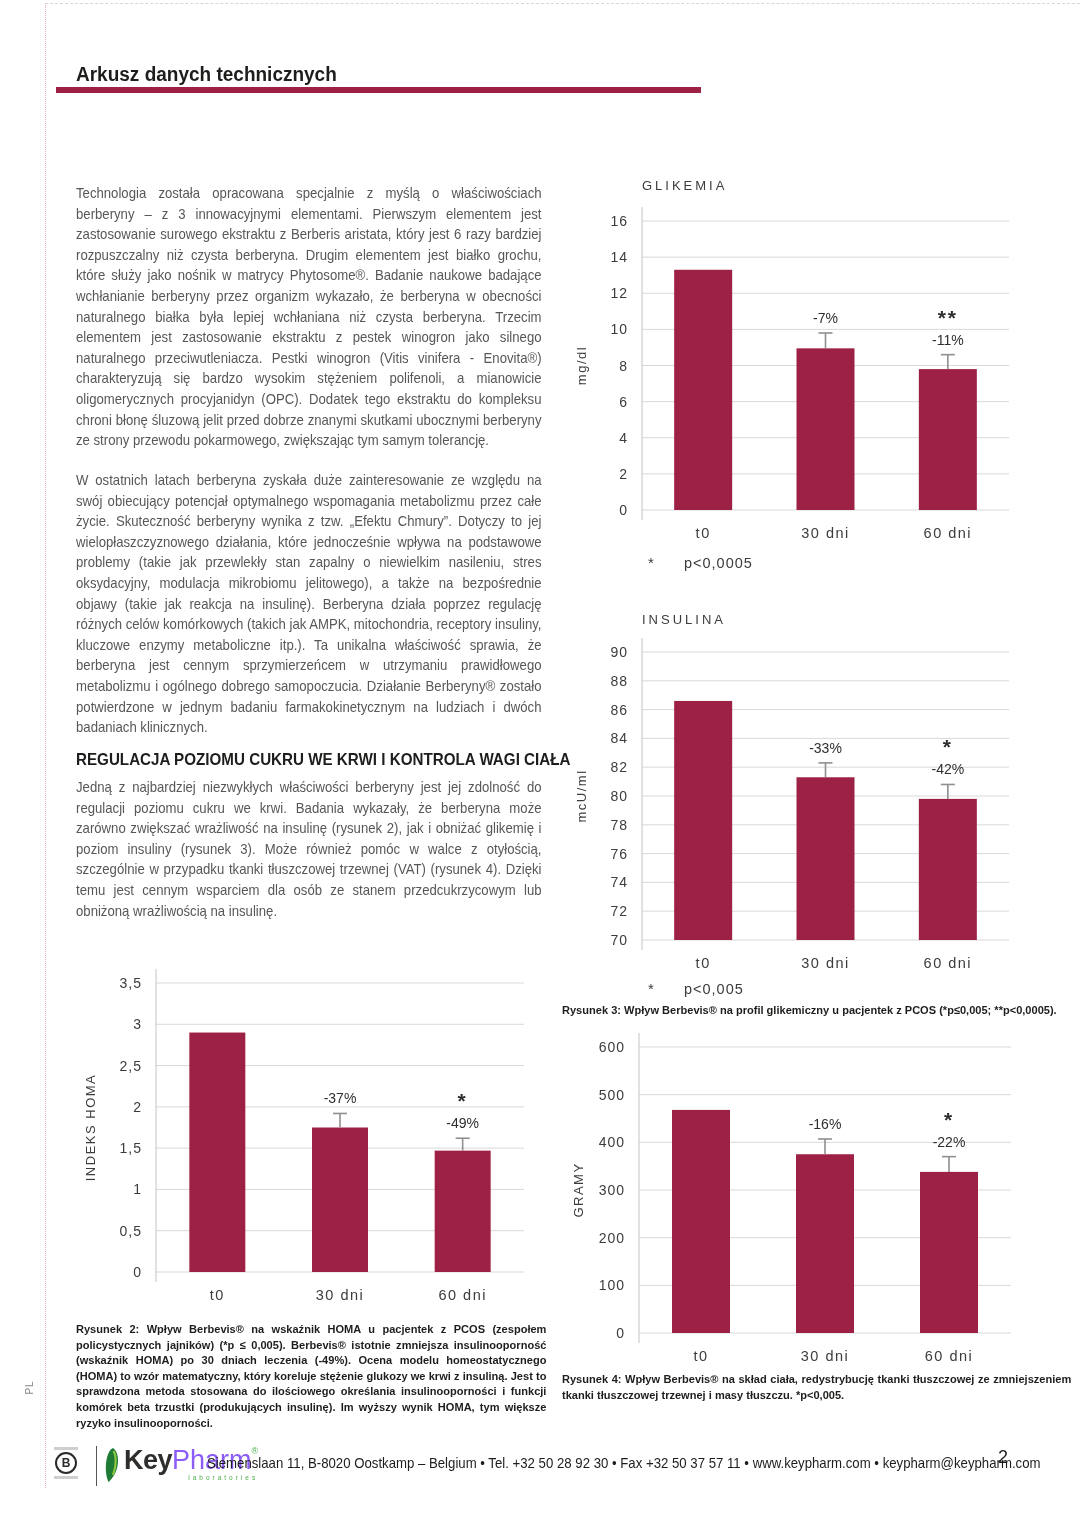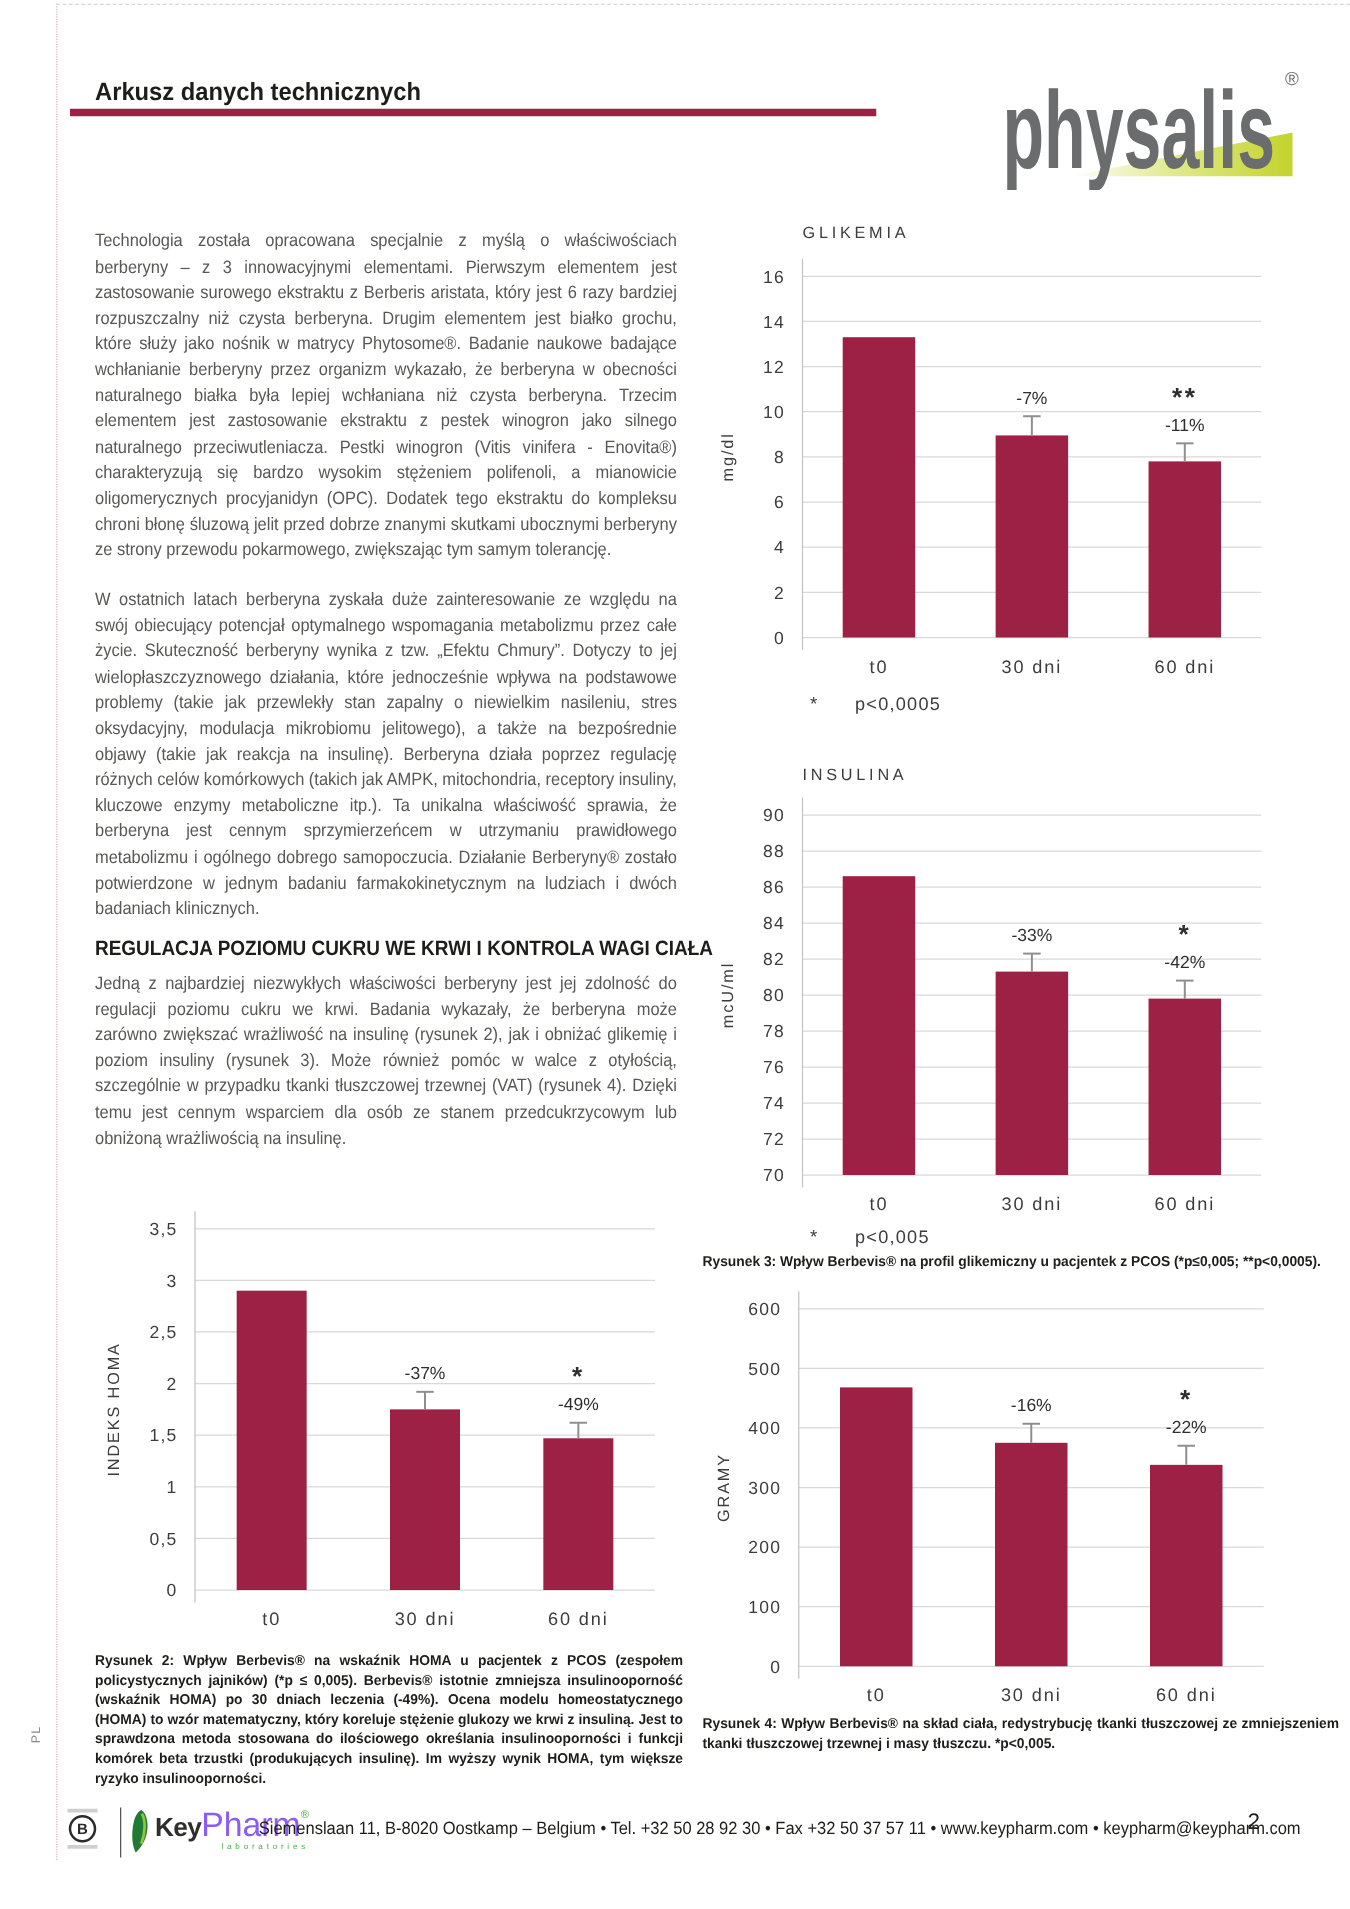--- a/index.html
+++ b/index.html
@@ -62,54 +62,40 @@
   
   .bcorp{position:absolute;left:54px;top:1447px;display:flex;flex-direction:column;
          align-items:center;gap:2px;}
   .bcorp-line{width:24px;height:3px;background:#cfcfcf;}
   .bcorp-circle{width:22px;height:22px;border:2px solid #2b2b2b;border-radius:50%;
          display:flex;align-items:center;justify-content:center;font-size:12px;
          font-weight:bold;color:#2b2b2b;box-sizing:border-box;}
   .footer-divider{position:absolute;left:96px;top:1446px;width:1px;height:40px;background:#555;}
   .kp{position:absolute;left:105px;top:1447px;display:flex;align-items:flex-start;gap:3px;}
   .kp-text{line-height:1;}
-  .kp-key{font-size:21px;font-weight:bold;color:#2f2e2d;letter-spacing:-0.5px;}
+  .kp-key{font-size:27px;font-weight:bold;color:#2f2e2d;letter-spacing:-0.5px;}
   .kp-pharm{font-size:27px;color:#8b5cf6;}
   .kp-reg{font-size:9px;color:#4aae49;vertical-align:top;}
   .kp-sub{font-size:6.5px;color:#4aae49;letter-spacing:3px;text-align:right;margin-top:1px;}
   .footer-text{position:absolute;left:207px;top:1455px;width:860px;font-size:14.2px;
                color:#1d1d1b;transform:scaleX(0.93);transform-origin:0 0;white-space:nowrap;}
   .page-num{position:absolute;left:998px;top:1447px;font-size:18px;color:#1d1d1b;}
 </style>
 </head>
 <body>
 
 <div class="page">
 
   <div class="crop-v"></div>
   <div class="crop-h"></div>
   <div class="pl-label">PL</div>
 
   <h1 class="doc-title">Arkusz danych technicznych</h1>
   <div class="title-rule"></div>
 
-  <div class="physalis-logo">
-    <svg viewBox="0 0 250 110" width="250" height="110">
-      <defs>
-        <linearGradient id="pg" x1="0" y1="0" x2="1" y2="0">
-          <stop offset="0" stop-color="#ffffff"></stop>
-          <stop offset="0.45" stop-color="#e2ea8f"></stop>
-          <stop offset="1" stop-color="#c3d32b"></stop>
-        </linearGradient>
-      </defs>
-      <polygon points="56,99 234,64 234,99" fill="url(#pg)"></polygon>
-      <text class="physalis-word" x="2" y="92" font-size="88" textLength="218" lengthAdjust="spacingAndGlyphs">physalis</text>
-      <text x="228" y="26" font-size="15" fill="#6b6c6e">®</text>
-    </svg>
-  </div>
 
   <p class="body-copy" id="para1">Technologia została opracowana specjalnie z myślą o właściwościach berberyny – z 3 innowacyjnymi elementami. Pierwszym elementem jest zastosowanie surowego ekstraktu z Berberis aristata, który jest 6 razy bardziej rozpuszczalny niż czysta berberyna. Drugim elementem jest białko grochu, które służy jako nośnik w matrycy Phytosome®. Badanie naukowe badające wchłanianie berberyny przez organizm wykazało, że berberyna w obecności naturalnego białka była lepiej wchłaniana niż czysta berberyna. Trzecim elementem jest zastosowanie ekstraktu z pestek winogron jako silnego naturalnego przeciwutleniacza. Pestki winogron (Vitis vinifera - Enovita®) charakteryzują się bardzo wysokim stężeniem polifenoli, a mianowicie oligomerycznych procyjanidyn (OPC). Dodatek tego ekstraktu do kompleksu chroni błonę śluzową jelit przed dobrze znanymi skutkami ubocznymi berberyny ze strony przewodu pokarmowego, zwiększając tym samym tolerancję.</p>
   <p class="body-copy" id="para2">W ostatnich latach berberyna zyskała duże zainteresowanie ze względu na swój obiecujący potencjał optymalnego wspomagania metabolizmu przez całe życie. Skuteczność berberyny wynika z tzw. „Efektu Chmury”. Dotyczy to jej wielopłaszczyznowego działania, które jednocześnie wpływa na podstawowe problemy (takie jak przewlekły stan zapalny o niewielkim nasileniu, stres oksydacyjny, modulacja mikrobiomu jelitowego), a także na bezpośrednie objawy (takie jak reakcja na insulinę). Berberyna działa poprzez regulację różnych celów komórkowych (takich jak AMPK, mitochondria, receptory insuliny, kluczowe enzymy metaboliczne itp.). Ta unikalna właściwość sprawia, że berberyna jest cennym sprzymierzeńcem w utrzymaniu prawidłowego metabolizmu i ogólnego dobrego samopoczucia. Działanie Berberyny® zostało potwierdzone w jednym badaniu farmakokinetycznym na ludziach i dwóch badaniach klinicznych.</p>
   <h2 class="section-heading">REGULACJA POZIOMU CUKRU WE KRWI I KONTROLA WAGI CIAŁA</h2>
   <p class="body-copy" id="para3">Jedną z najbardziej niezwykłych właściwości berberyny jest jej zdolność do regulacji poziomu cukru we krwi. Badania wykazały, że berberyna może zarówno zwiększać wrażliwość na insulinę (rysunek 2), jak i obniżać glikemię i poziom insuliny (rysunek 3). Może również pomóc w walce z otyłością, szczególnie w przypadku tkanki tłuszczowej trzewnej (VAT) (rysunek 4). Dzięki temu jest cennym wsparciem dla osób ze stanem przedcukrzycowym lub obniżoną wrażliwością na insulinę.</p>
 
   <div class="chart" id="chart-glikemia"><svg viewBox="0 0 515 430" width="515" height="430">
         <line x1="80" y1="342" x2="447" y2="342" class="grid"></line>
         <text x="66" y="347" class="tick">0</text>
         <line x1="80" y1="305.875" x2="447" y2="305.875" class="grid"></line>

